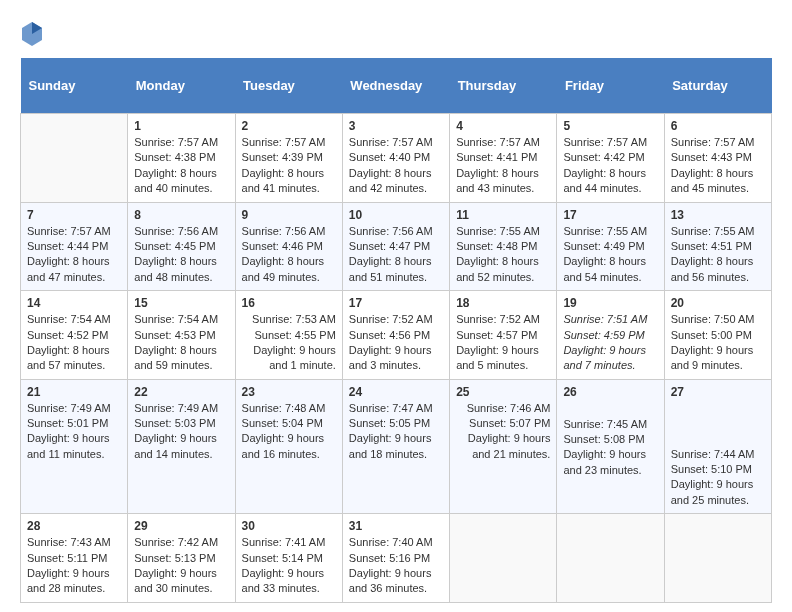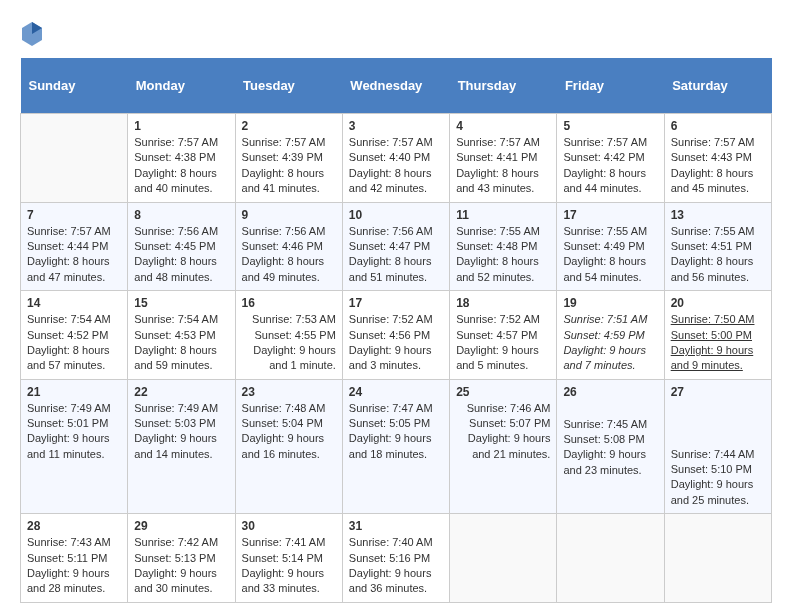--- a/index.html
+++ b/index.html
@@ -235,21 +235,21 @@
 Daylight: 9 hours and 5 minutes.</div>
         </td>
         <td>
           <div class="day-number">19</div>
           <div class="day-info" style="white-space: pre-line; font-style: italic;">Sunrise: 7:51 AM
 Sunset: 4:59 PM
 Daylight: 9 hours and 7 minutes.</div>
         </td>
         <td>
           <div class="day-number">20</div>
-          <div class="day-info" style="white-space: pre-line; text-decoration: underline;">Sunrise: 7:50 AM
+          <div class="day-info" style="white-space: pre-line;">Sunrise: 7:50 AM
 Sunset: 5:00 PM
 Daylight: 9 hours and 9 minutes.</div>
         </td>
       </tr>
       <tr>
         <td>
           <div class="day-number">21</div>
           <div class="day-info" style="white-space: pre-line;">Sunrise: 7:49 AM
 Sunset: 5:01 PM
 Daylight: 9 hours and 11 minutes.</div>

